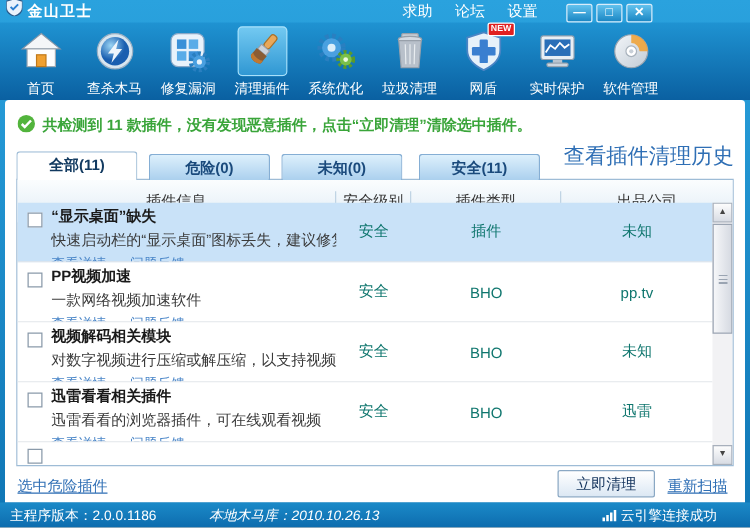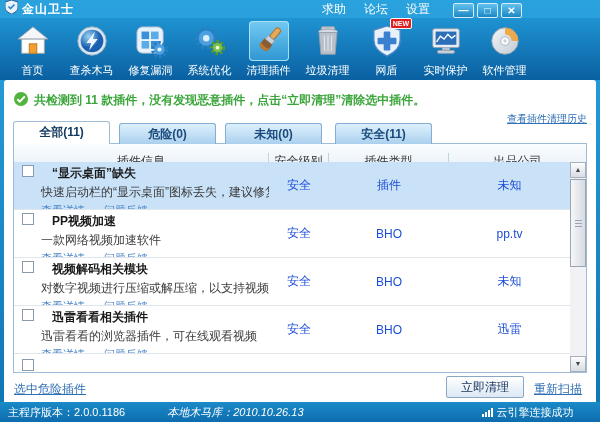--- a/index.html
+++ b/index.html
@@ -36,42 +36,42 @@
   .message { position:absolute; top:12px; left:10px; display:flex; align-items:center; gap:6px;
              color:#3aa53a; font-size:12px; font-weight:bold; }
 
   
   .tabsrow { position:absolute; top:41px; left:9px; right:9px; height:23px; z-index:2; }
   .tab { position:absolute; bottom:0; width:97px; height:21px; line-height:20px; text-align:center;
          font-size:12px; font-weight:bold; color:#1a4a7c; cursor:pointer;
          background:linear-gradient(#ddf0fc,#abd0ee); border:1px solid #85aed4;
          border-bottom:none; border-radius:3px 3px 0 0; }
   .tab.active { background:#fff; border-color:#9ebcd6; height:23px; color:#123a60; }
-  .historylink { position:absolute; right:0; bottom:18px; font-size:10px; color:#2f6fb5;
-                 text-decoration:underline; cursor:pointer; }
+  .historylink { position:absolute; right:0; bottom:8px; font-size:17px; color:#2f6fb5;
+                 cursor:pointer; }
 
   
   .tablewrap { position:absolute; top:63px; left:9px; right:9px; bottom:29px;
                border:1px solid #9ebcd6; }
   .thead { display:flex; height:35px; align-items:center; font-size:12px; color:#333;
            background:linear-gradient(#fbfdfe,#e0ecf6); border-bottom:1px solid #c8d8e8; }
   .th { text-align:center; }
   .th-info { flex:1; }
   .th-level { width:60px; border-left:1px solid #c0d4e4; }
   .th-type { width:120px; border-left:1px solid #c0d4e4; }
   .th-company { width:138px; border-left:1px solid #c0d4e4; }
   .tbody { position:absolute; top:18px; left:0; right:0; bottom:0; overflow:hidden; }
 
   .row { display:flex; height:48px; border-bottom:1px solid #e2e6ea; background:#fff; }
   .row.selected { background:#c9e2f8; }
   .row.partial { height:21px; border-bottom:none; }
   .cell-info { flex:1; padding:3px 0 0 8px; overflow:hidden; }
-  .cell { display:flex; align-items:center; justify-content:center; font-size:12px; color:#1d4ed8; }
+  .cell { display:flex; align-items:center; justify-content:center; font-size:12px; color:#0f766e; }
   .cell-level { width:60px; } .cell-type { width:120px; } .cell-company { width:121px; }
-  .rtitle { display:flex; align-items:flex-start; gap:18px; font-size:12px; font-weight:bold; color:#1a1a1a; }
+  .rtitle { display:flex; align-items:flex-end; gap:7px; font-size:12px; font-weight:bold; color:#1a1a1a; }
   .cbx { appearance:none; -webkit-appearance:none; width:12px; height:12px; border:1px solid #8a9aaa;
          background:#fff; cursor:pointer; flex:none; }
   .rdesc { font-size:12px; color:#3a3a3a; margin:2px 0 0 19px; white-space:nowrap; }
   .rlinks { margin:2px 0 0 19px; font-size:11px; }
   .rlink { color:#4a86c8; text-decoration:underline; margin-right:16px; cursor:pointer; }
 
   
   .sb { position:absolute; top:0; right:0; width:16px; bottom:0; background:#f2f2f4; }
   .sb-btn { position:absolute; left:0; width:16px; height:16px; border:1px solid #a8b0bc;
             background:linear-gradient(#fdfdfd,#d8dce4); font-size:7px; color:#444;
@@ -163,46 +163,46 @@
             <rect x="8" y="18" width="8" height="8" fill="#5aace8"></rect>
             <rect x="18" y="18" width="8" height="8" fill="#3a90d8"></rect>
             <circle cx="27" cy="27" r="7" fill="none" stroke="#2a7fc0" stroke-width="4" stroke-dasharray="2.5 2"></circle>
             <circle cx="27" cy="27" r="5.5" fill="#4aa0e0"></circle>
             <circle cx="27" cy="27" r="2.2" fill="#e8f4fc"></circle>
           </svg>
       </span>
       <span class="tlabel">修复漏洞</span>
     </div>
 
+    <div class="tool active">
+      <span class="ticon">
+        <svg width="34" height="34" viewBox="0 0 36 36">
+            <g transform="rotate(40 18 18)">
+              <rect x="15" y="1" width="6" height="13" rx="2.5" fill="#e8a85a" stroke="#a87028"></rect>
+              <rect x="13.5" y="14" width="9" height="5" fill="#ccd2da" stroke="#98a0ac"></rect>
+              <path d="M12.5 19 h11 v7 c0 4 -11 4 -11 0 z" fill="#8a5c34"></path>
+              <path d="M12.5 24 c3 2 8 2 11 0 v2 c0 4 -11 4 -11 0 z" fill="#c07830"></path>
+            </g>
+          </svg>
+      </span>
+      <span class="tlabel">清理插件</span>
+    </div>
+
     <div class="tool">
       <span class="ticon">
         <svg width="34" height="34" viewBox="0 0 36 36">
             <circle cx="14" cy="15" r="9.5" fill="none" stroke="#2a7fc0" stroke-width="5" stroke-dasharray="3 2.6"></circle>
             <circle cx="14" cy="15" r="8" fill="#4aa0e0"></circle>
             <circle cx="14" cy="15" r="3.4" fill="#dceefa"></circle>
             <circle cx="26" cy="25" r="6" fill="none" stroke="#5a9a2a" stroke-width="4" stroke-dasharray="2.4 2"></circle>
             <circle cx="26" cy="25" r="5" fill="#7ac04a"></circle>
             <circle cx="26" cy="25" r="2" fill="#ecf8dc"></circle>
           </svg>
       </span>
       <span class="tlabel">系统优化</span>
-    </div>
-
-    <div class="tool active">
-      <span class="ticon">
-        <svg width="34" height="34" viewBox="0 0 36 36">
-            <g transform="rotate(40 18 18)">
-              <rect x="15" y="1" width="6" height="13" rx="2.5" fill="#e8a85a" stroke="#a87028"></rect>
-              <rect x="13.5" y="14" width="9" height="5" fill="#ccd2da" stroke="#98a0ac"></rect>
-              <path d="M12.5 19 h11 v7 c0 4 -11 4 -11 0 z" fill="#8a5c34"></path>
-              <path d="M12.5 24 c3 2 8 2 11 0 v2 c0 4 -11 4 -11 0 z" fill="#c07830"></path>
-            </g>
-          </svg>
-      </span>
-      <span class="tlabel">清理插件</span>
     </div>
 
     <div class="tool">
       <span class="ticon">
         <svg width="34" height="34" viewBox="0 0 36 36">
             <rect x="11" y="3" width="14" height="4" rx="1" fill="#c8ced6" stroke="#98a0aa"></rect>
             <ellipse cx="18" cy="8" rx="10" ry="2.6" fill="#d4dae2" stroke="#98a0aa"></ellipse>
             <path d="M8.5 9 L10.5 32 H25.5 L27.5 9 Z" fill="#b8c0ca" stroke="#98a0aa"></path>
             <line x1="14" y1="12" x2="14.5" y2="29" stroke="#e8ecf0"></line>
             <line x1="18" y1="12" x2="18" y2="29" stroke="#e8ecf0"></line>

